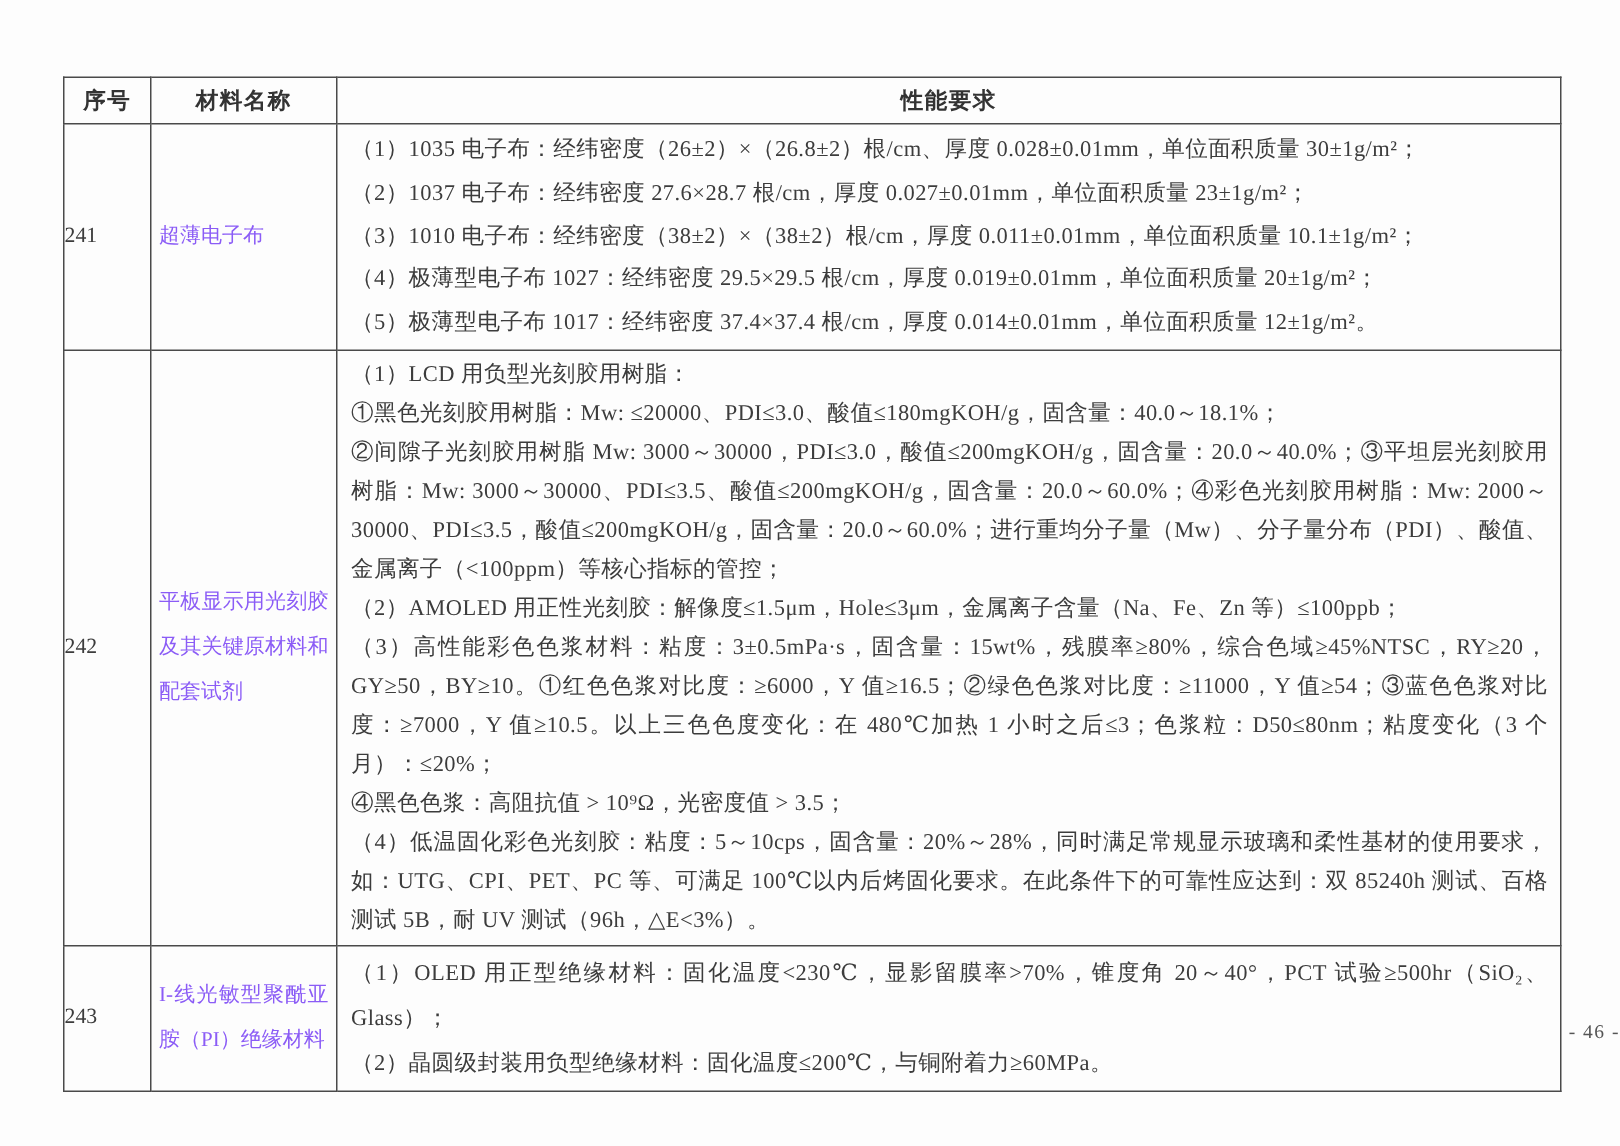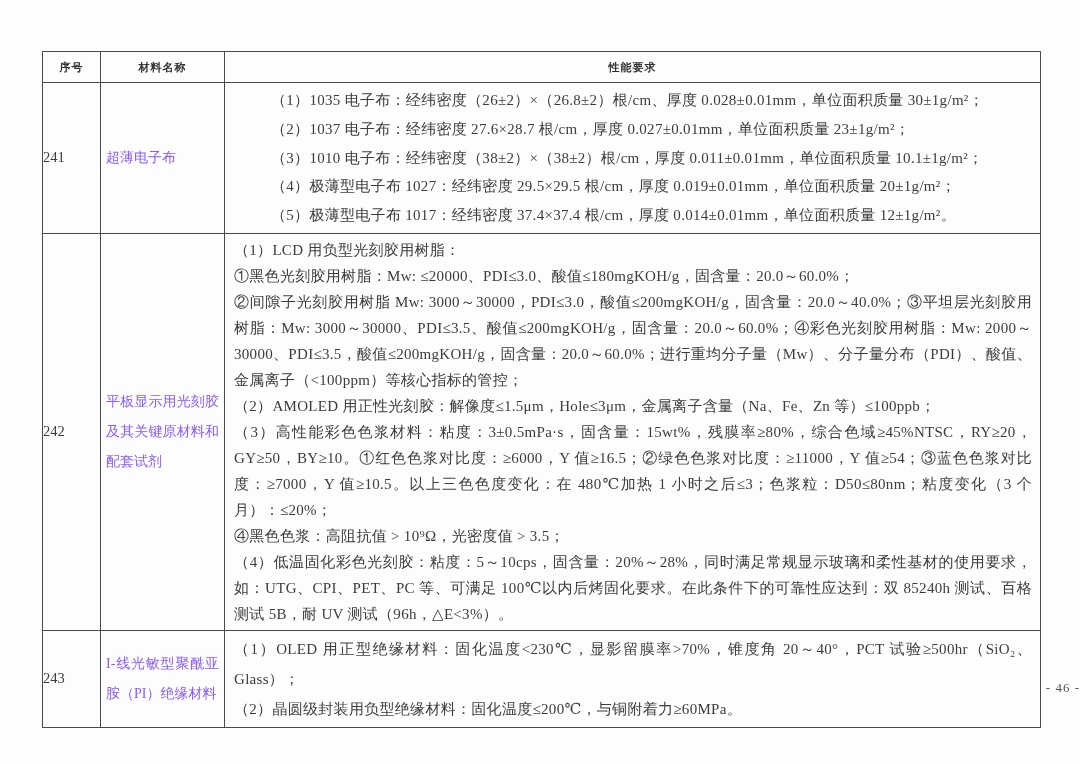--- a/index.html
+++ b/index.html
@@ -24,21 +24,21 @@
   }
   .spec-table col.c1 { width: 58px; }
   .spec-table col.c2 { width: 124px; }
   .spec-table th, .spec-table td {
     border: 1px solid #4a4a4a;
     vertical-align: middle;
     overflow: hidden;
   }
   .spec-table thead th {
     height: 31px;
-    font-size: 11px;
+    font-size: 15px;
     font-weight: bold;
     text-align: center;
     letter-spacing: 1px;
     color: #333333;
   }
   .cell-id {
     font-size: 14.5px;
     color: #3c3c3c;
   }
   .cell-name {
@@ -54,21 +54,21 @@
     padding: 3px 8px 3px 9px;
     vertical-align: middle;
   }
   .cell-req p {
     font-size: 15px;
     text-align: justify;
     letter-spacing: 0.3px;
     color: #3c3c3c;
   }
   tr.row-241 { height: 144px; }
-  tr.row-241 .cell-req p { line-height: 28.8px; margin-left: 37px; }
+  tr.row-241 .cell-req p { line-height: 28.8px; }
   tr.row-242 { height: 367px; }
   tr.row-242 .cell-req p { line-height: 26px; }
   tr.row-243 { height: 64px; }
   tr.row-243 .cell-req p { line-height: 30px; }
   .footer {
     position: absolute;
     left: 0; top: 680px;
     width: 100%;
     text-align: right;
     font-size: 13px;
@@ -110,21 +110,21 @@
         </td>
       </tr>
 
       <tr class="row-242">
         <td class="cell-id">242</td>
         <td class="cell-name">
           <div class="name-inner">平板显示用光刻胶及其关键原材料和配套试剂</div>
         </td>
         <td class="cell-req">
           <p>（1）LCD 用负型光刻胶用树脂：</p>
-          <p>①黑色光刻胶用树脂：Mw: ≤20000、PDI≤3.0、酸值≤180mgKOH/g，固含量：20.0～60.0%；</p>
+          <p>①黑色光刻胶用树脂：Mw: ≤20000、PDI≤3.0、酸值≤180mgKOH/g，固含量：40.0～18.1%；</p>
           <p>②间隙子光刻胶用树脂 Mw: 3000～30000，PDI≤3.0，酸值≤200mgKOH/g，固含量：20.0～40.0%；③平坦层光刻胶用树脂：Mw: 3000～30000、PDI≤3.5、酸值≤200mgKOH/g，固含量：20.0～60.0%；④彩色光刻胶用树脂：Mw: 2000～30000、PDI≤3.5，酸值≤200mgKOH/g，固含量：20.0～60.0%；进行重均分子量（Mw）、分子量分布（PDI）、酸值、金属离子（&lt;100ppm）等核心指标的管控；</p>
           <p>（2）AMOLED 用正性光刻胶：解像度≤1.5μm，Hole≤3μm，金属离子含量（Na、Fe、Zn 等）≤100ppb；</p>
           <p>（3）高性能彩色色浆材料：粘度：3±0.5mPa·s，固含量：15wt%，残膜率≥80%，综合色域≥45%NTSC，RY≥20，GY≥50，BY≥10。①红色色浆对比度：≥6000，Y 值≥16.5；②绿色色浆对比度：≥11000，Y 值≥54；③蓝色色浆对比度：≥7000，Y 值≥10.5。以上三色色度变化：在 480℃加热 1 小时之后≤3；色浆粒：D50≤80nm；粘度变化（3 个月）：≤20%；</p>
           <p>④黑色色浆：高阻抗值 &gt; 10⁹Ω，光密度值 &gt; 3.5；</p>
           <p>（4）低温固化彩色光刻胶：粘度：5～10cps，固含量：20%～28%，同时满足常规显示玻璃和柔性基材的使用要求，如：UTG、CPI、PET、PC 等、可满足 100℃以内后烤固化要求。在此条件下的可靠性应达到：双 85240h 测试、百格测试 5B，耐 UV 测试（96h，△E&lt;3%）。</p>
         </td>
       </tr>
 
       <tr class="row-243">
         <td class="cell-id">243</td>

